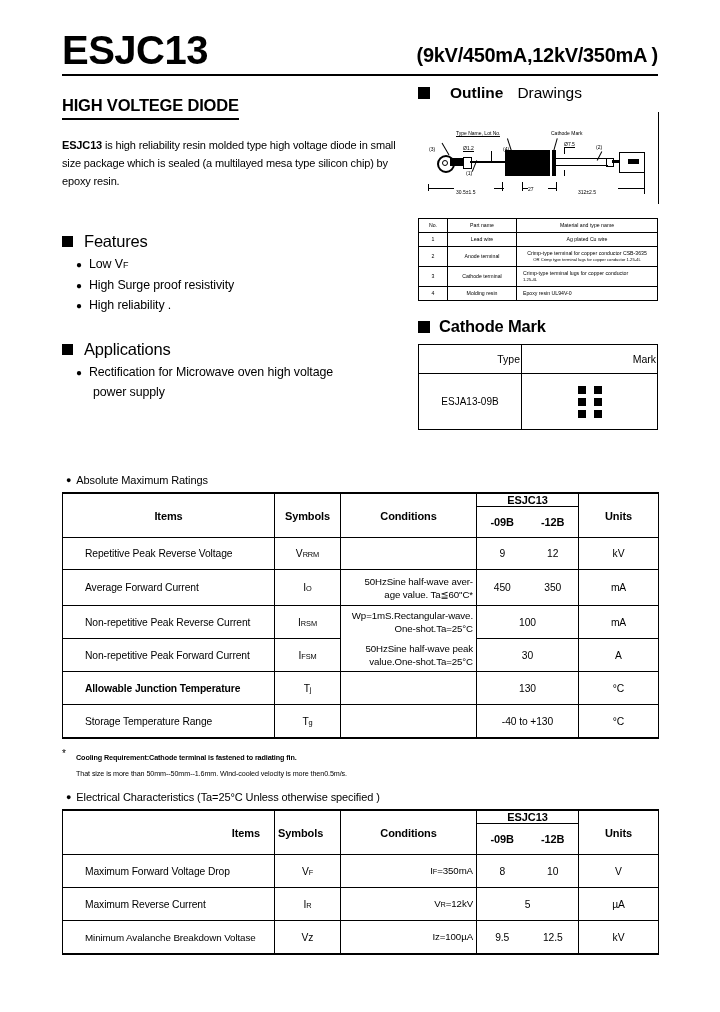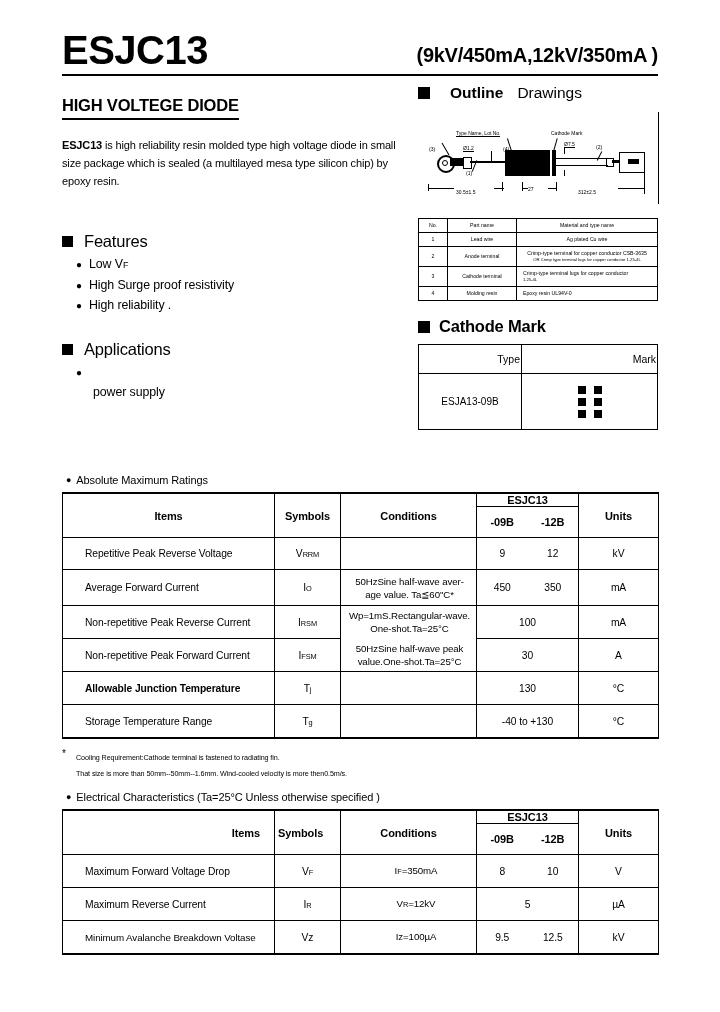--- a/index.html
+++ b/index.html
@@ -134,21 +134,21 @@
   }
   table.spec td, table.spec th {
     border-left: 1.2px solid #000; border-right: 1.2px solid #000;
     border-top: 1.2px solid #000; border-bottom: 1.2px solid #000;
     font-weight: normal; font-size: 10.3px; text-align: center;
     vertical-align: middle; padding: 0 3px; letter-spacing: -0.1px;
   }
   table.spec .noside { border-left: none; border-right: none; }
   table.spec .hdrtxt { font-weight: bold; font-size: 11px; }
   table.spec .items { text-align: left; padding-left: 22px; }
-  table.spec .cond { text-align: center; padding-left: 5px; line-height: 13px; font-size: 9.7px; }
+  table.spec .cond { text-align: right; padding-left: 5px; line-height: 13px; font-size: 9.7px; }
   sub { font-size: 7.4px; vertical-align: baseline; }
 
   .topline { border-top: 2.5px solid #000 !important; }
   .botline { border-bottom: 2.5px solid #000 !important; }
 
   .foot {
     position: absolute; font-size: 7.2px; line-height: 12px; letter-spacing: -0.1px;
   }
   .foot .star { font-size: 10px; position: absolute; left: 0px; top: -4px; }
 </style>
@@ -195,20 +195,21 @@
     </div>
 
     <div style="margin-top:26px;">
       <div class="sqhead">
         <div class="sq"></div>
         <div class="txt">Applications</div>
       </div>
       <div class="bullets">
         <div class="bul">
           <span class="dot">●</span>
+          <span>Rectification for Microwave oven high voltage</span>
         </div>
         <div class="bul">
           <span class="cont">power supply</span>
         </div>
       </div>
     </div>
   </div>
 
   <div class="col-right">
     <div class="out-head">
@@ -413,21 +414,21 @@
       <td class="botline"><span>T</span><sub>g</sub></td>
       <td class="cond botline"></td>
       <td class="botline" colspan="2">-40  to +130</td>
       <td class="botline">°C</td>
     </tr>
   </tbody>
     </table>
 
   <div class="foot" style="left:62px; top:752px; width:520px;">
     <span class="star">*</span>
-    <div style="padding-left:14px;">Cooling Requirement:Cathode terminal is fastened to radiating fin.</div>
+    <div style="padding-left:14px;font-weight:bold;">Cooling Requirement:Cathode terminal is fastened to radiating fin.</div>
     <div style="padding-left:14px; margin-top:4px;">That size is more than 50mm--50mm--1.6mm. Wind-cooled velocity is more then0.5m/s.</div>
   </div>
 
   <div class="sub-lbl" style="left:66px; top:791px;">
     <span class="dot">●</span>
     <span>Electrical  Characteristics  (Ta=25°C  Unless  otherwise  specified )</span>
   </div>
 
   <table class="spec" style="left:62px; top:809px;">
     <colgroup>

